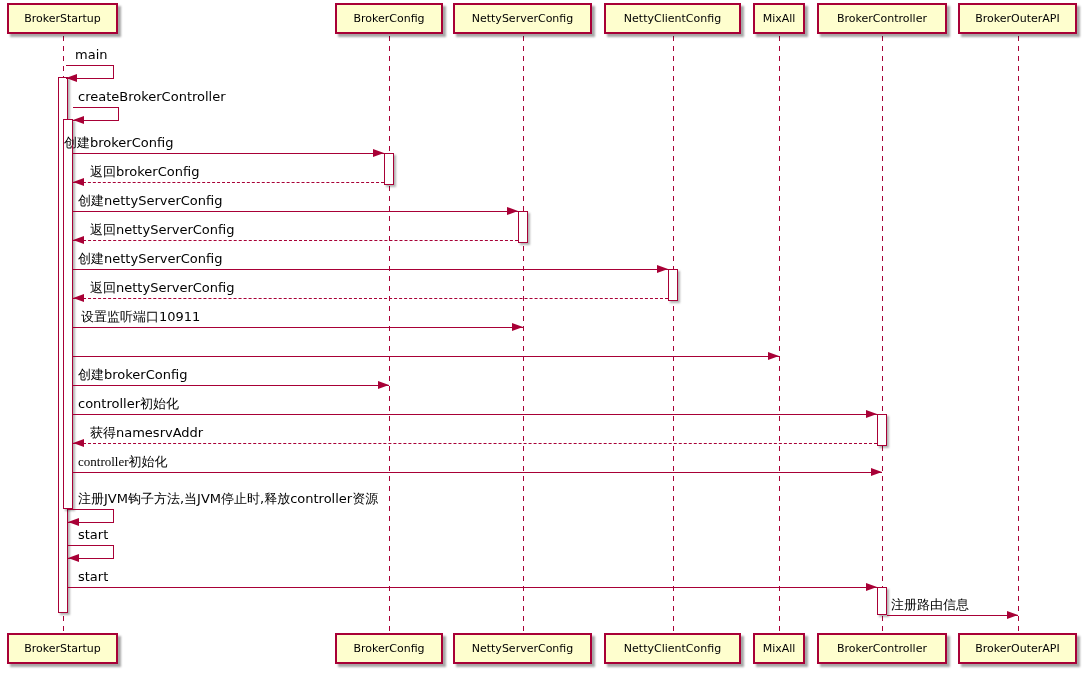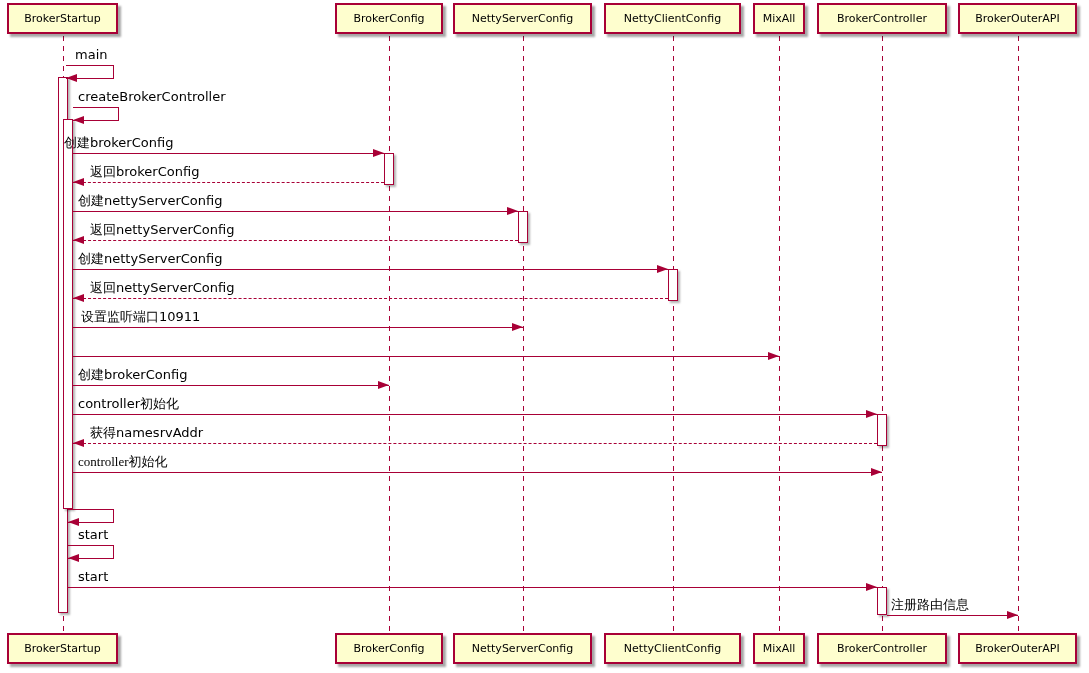--- a/index.html
+++ b/index.html
@@ -110,20 +110,21 @@
     <div class="arrowhead" style="left: 378px; top: 381px; border-top: 4px solid transparent; border-bottom: 4px solid transparent; border-left: 11px solid rgb(168, 0, 54);"></div>
     <div class="msg-label" style="left: 78px; top: 396px;">controller初始化</div>
     <div class="msg-line" style="left: 73px; top: 414px; width: 804px; border-top: 1px solid rgb(168, 0, 54);"></div>
     <div class="arrowhead" style="left: 866px; top: 410px; border-top: 4px solid transparent; border-bottom: 4px solid transparent; border-left: 11px solid rgb(168, 0, 54);"></div>
     <div class="msg-label" style="left: 90px; top: 425px;">获得namesrvAddr</div>
     <div class="msg-line" style="left: 73px; top: 443px; width: 804px; border-top: 1px dashed rgb(168, 0, 54);"></div>
     <div class="arrowhead" style="left: 73px; top: 439px; border-top: 4px solid transparent; border-bottom: 4px solid transparent; border-right: 11px solid rgb(168, 0, 54);"></div>
     <div class="msg-label" style="left: 78px; top: 454px; font-family: Liberation Serif, serif;">controller初始化</div>
     <div class="msg-line" style="left: 73px; top: 472px; width: 809px; border-top: 1px solid rgb(168, 0, 54);"></div>
     <div class="arrowhead" style="left: 871px; top: 468px; border-top: 4px solid transparent; border-bottom: 4px solid transparent; border-left: 11px solid rgb(168, 0, 54);"></div>
+    <div class="msg-label" style="left: 78px; top: 491px;">注册JVM钩子方法,当JVM停止时,释放controller资源</div>
     <div class="self-loop" style="left: 68px; top: 509px; width: 45px; height: 12px; border-top: 1px solid rgb(168, 0, 54); border-right: 1px solid rgb(168, 0, 54); border-bottom: 1px solid rgb(168, 0, 54);"></div>
     <div class="arrowhead" style="left: 68px; top: 518px; border-top: 4px solid transparent; border-bottom: 4px solid transparent; border-right: 11px solid rgb(168, 0, 54);"></div>
     <div class="msg-label" style="left: 78px; top: 527px;">start</div>
     <div class="self-loop" style="left: 68px; top: 545px; width: 45px; height: 12px; border-top: 1px solid rgb(168, 0, 54); border-right: 1px solid rgb(168, 0, 54); border-bottom: 1px solid rgb(168, 0, 54);"></div>
     <div class="arrowhead" style="left: 68px; top: 554px; border-top: 4px solid transparent; border-bottom: 4px solid transparent; border-right: 11px solid rgb(168, 0, 54);"></div>
     <div class="msg-label" style="left: 78px; top: 569px;">start</div>
     <div class="msg-line" style="left: 68px; top: 587px; width: 809px; border-top: 1px solid rgb(168, 0, 54);"></div>
     <div class="arrowhead" style="left: 866px; top: 583px; border-top: 4px solid transparent; border-bottom: 4px solid transparent; border-left: 11px solid rgb(168, 0, 54);"></div>
     <div class="msg-label" style="left: 891px; top: 597px;">注册路由信息</div>
     <div class="msg-line" style="left: 887px; top: 615px; width: 131px; border-top: 1px solid rgb(168, 0, 54);"></div>

